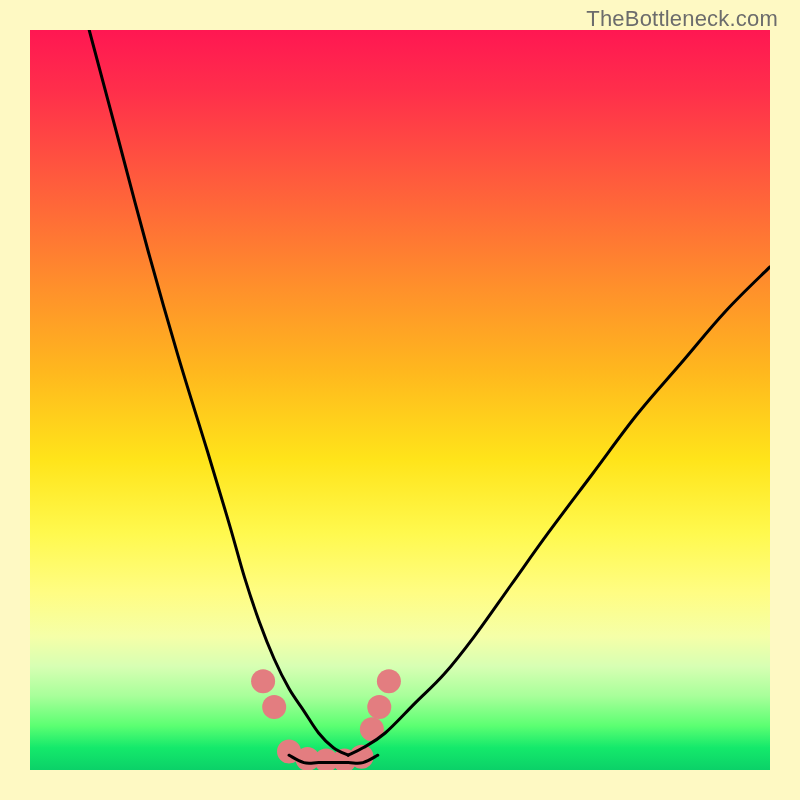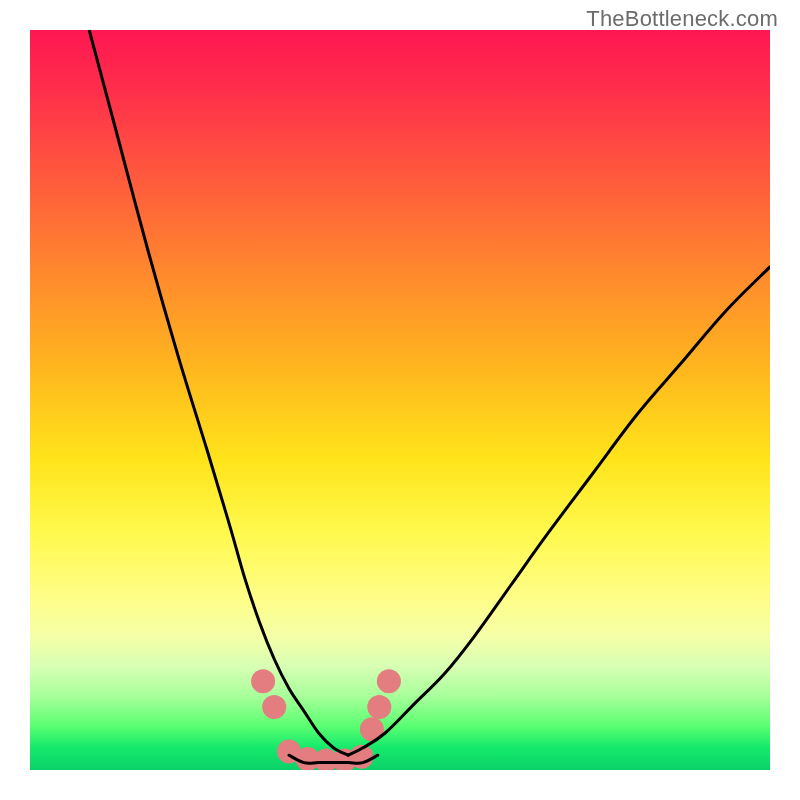--- a/index.html
+++ b/index.html
@@ -10,21 +10,21 @@
     overflow: hidden;
     background: #000;
     font-family: Arial, Helvetica, sans-serif;
   }
   .frame {
     position: absolute;
     left: 0;
     top: 0;
     width: 800px;
     height: 800px;
-    background: #ffffff;
+    background: #fef9c3;
   }
   .plot {
     position: absolute;
     left: 30px;
     top: 30px;
     width: 740px;
     height: 740px;
     
     background: linear-gradient(to bottom,
       #ff1752 0%,

